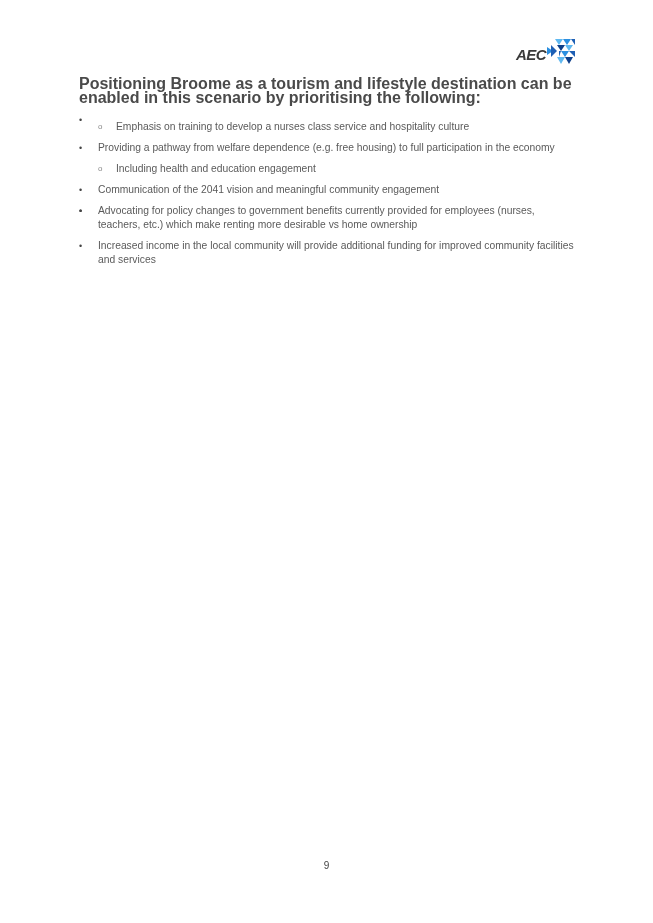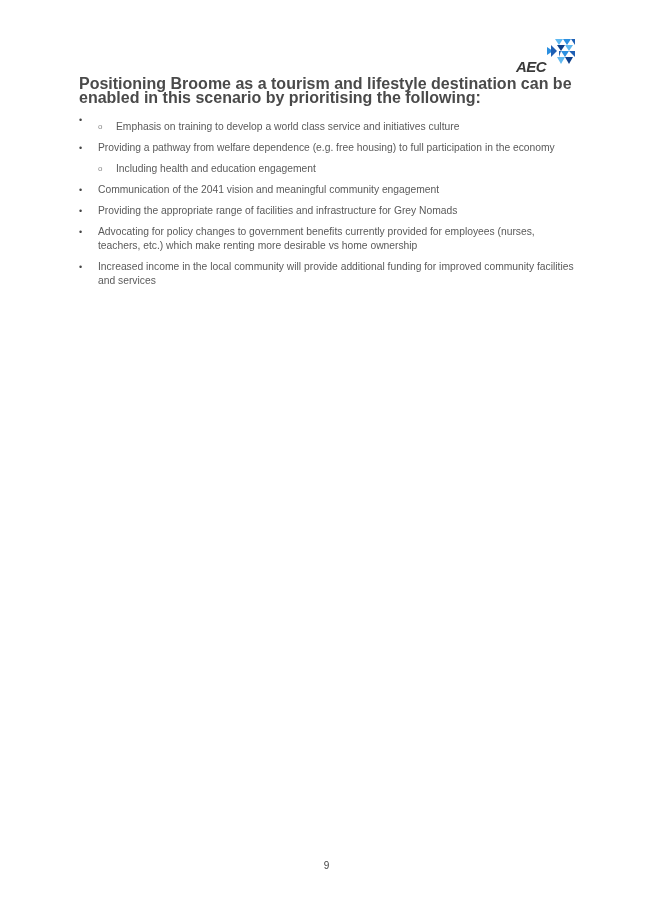--- a/index.html
+++ b/index.html
@@ -1,20 +1,20 @@
 <!DOCTYPE html>
 <html><head>
 <meta charset="utf-8">
 <style>
   html, body { margin: 0; padding: 0; background: #ffffff; }
   body { width: 653px; height: 923px; position: relative; overflow: hidden;
          font-family: "Liberation Sans", sans-serif; color: #5a5a5a; }
   .logo { position: absolute; left: 516px; top: 39px; width: 60px; height: 26px; }
   .logo-text { position: absolute; left: 0; top: 7px; font-size: 15px; font-weight: bold;
-               font-style: italic; color: #3a3a3a; letter-spacing: -0.5px; margin-top: 12px; }
+               font-style: italic; color: #3a3a3a; letter-spacing: -0.5px; }
   .logo-mark { position: absolute; left: 31px; top: 0; width: 28px; height: 25px; }
   .heading { position: absolute; left: 79px; top: 77px; width: 500px; font-size: 16px;
              font-weight: bold; line-height: 14px; color: #4a4a4a; }
   .list { position: absolute; left: 79px; top: 113px; width: 500px; font-size: 10.3px; line-height: 14px; }
   .item { position: relative; padding-left: 19px; margin-bottom: 7px; }
   .item .bullet { position: absolute; left: 0; top: 0; font-size: 9px; color: #444; }
   .sub { position: relative; padding-left: 37px; margin-bottom: 7px; }
   .sub .bullet { position: absolute; left: 19px; top: 0; font-size: 8px; color: #888; }
   .page-num { position: absolute; left: 0; width: 653px; top: 860px; text-align: center;
               font-size: 10px; color: #444; }
@@ -41,37 +41,36 @@
 </div>
 
 <div class="heading">Positioning Broome as a tourism and lifestyle destination can be enabled in this scenario by prioritising the following:</div>
 
 <div class="list">
   <div class="item">
     <span class="bullet">•</span>
   </div>
   <div class="sub">
     <span class="bullet">o</span>
-    <span>Emphasis on training to develop a world class service and initiatives culture</span>
+    <span>Emphasis on training to develop a nurses class service and hospitality culture</span>
   </div>
   <div class="item">
     <span class="bullet">•</span>
     <span>Providing a pathway from welfare dependence (e.g. free housing) to full participation in the economy</span>
   </div>
   <div class="sub">
     <span class="bullet">o</span>
     <span>Including health and education engagement</span>
   </div>
   <div class="item">
     <span class="bullet">•</span>
     <span>Communication of the 2041 vision and meaningful community engagement</span>
   </div>
   <div class="item">
     <span class="bullet">•</span>
-    <span>Providing the appropriate range of facilities and infrastructure for Grey Nomads</span>
   </div>
   <div class="item">
     <span class="bullet">•</span>
     <span>Advocating for policy changes to government benefits currently provided for employees (nurses, teachers, etc.) which make renting more desirable vs home ownership</span>
   </div>
   <div class="item">
     <span class="bullet">•</span>
     <span>Increased income in the local community will provide additional funding for improved community facilities and services</span>
   </div>
 </div>

